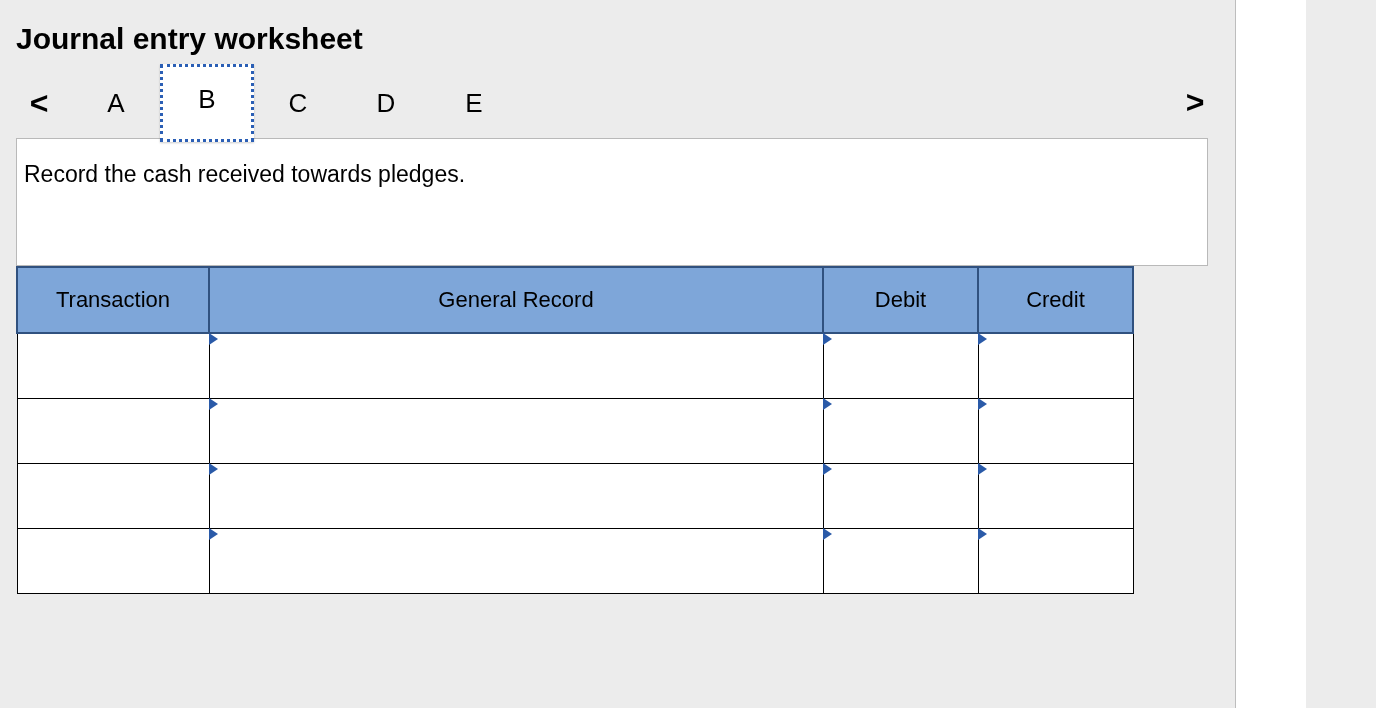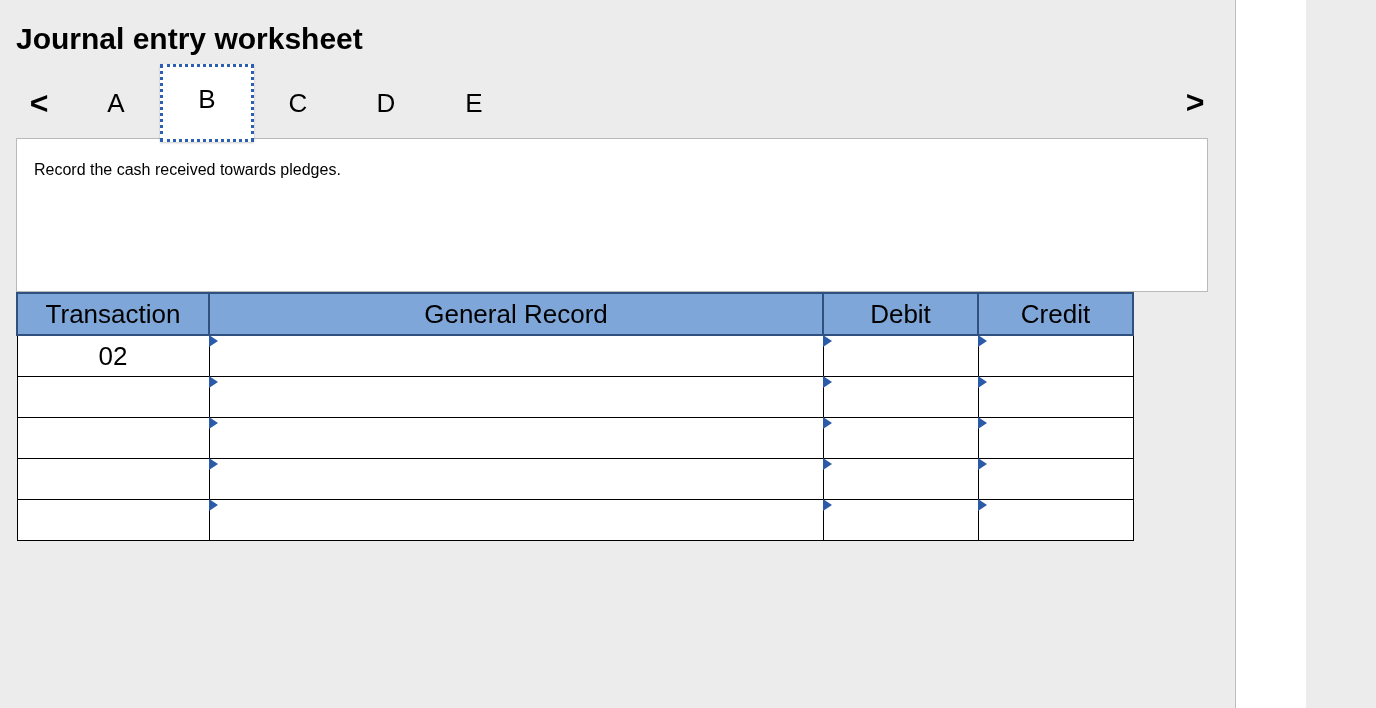--- a/index.html
+++ b/index.html
@@ -66,47 +66,47 @@
   }
   .tab.selected{
     background:#fff;
     border:3px dotted #2b5fb5;
     box-shadow:0 1px 2px rgba(0,0,0,0.2);
     height:72px;
     line-height:64px;
   }
   .instruction-box{
     width:1192px;
-    height:154px;
+    height:128px;
     background:#fff;
     border:1px solid #b9b9b9;
     box-sizing:border-box;
-    padding:22px 17px;
-    font-size:16px;
+    padding:22px 7px;
+    font-size:23px;
     margin-top:-4px;
   }
   .note{
     color:#cc0000;
     font-size:22px;
     margin:18px 0 14px 0;
   }
   table.journal{
     border-collapse:collapse;
     width:1116px;
     table-layout:fixed;
   }
   table.journal th, table.journal td{
     border:1px solid #000;
     height:40px;
-    font-size:26px;
+    font-size:22px;
     font-weight:normal;
     text-align:center;
     position:relative;
     background:#fff;
-    padding:0;
+    padding:12px;
   }
   table.journal th{
     background:#7ea6d9;
     border:2px solid #30517f;
   }
   col.c-tx{width:192px;}
   col.c-gj{width:614px;}
   col.c-d{width:155px;}
   col.c-c{width:155px;}
   .marker{
@@ -158,26 +158,20 @@
     <thead>
       <tr>
         <th>Transaction</th>
         <th>General Record</th>
         <th>Debit</th>
         <th>Credit</th>
       </tr>
     </thead>
     <tbody id="journal-body">
         <tr>
-          <td>02</td>
-          <td class="cell-input"><span class="marker"></span><span></span></td>
-          <td class="cell-input"><span class="marker"></span><span></span></td>
-          <td class="cell-input"><span class="marker"></span><span></span></td>
-        </tr>
-        <tr>
           <td></td>
           <td class="cell-input"><span class="marker"></span><span></span></td>
           <td class="cell-input"><span class="marker"></span><span></span></td>
           <td class="cell-input"><span class="marker"></span><span></span></td>
         </tr>
         <tr>
           <td></td>
           <td class="cell-input"><span class="marker"></span><span></span></td>
           <td class="cell-input"><span class="marker"></span><span></span></td>
           <td class="cell-input"><span class="marker"></span><span></span></td>

